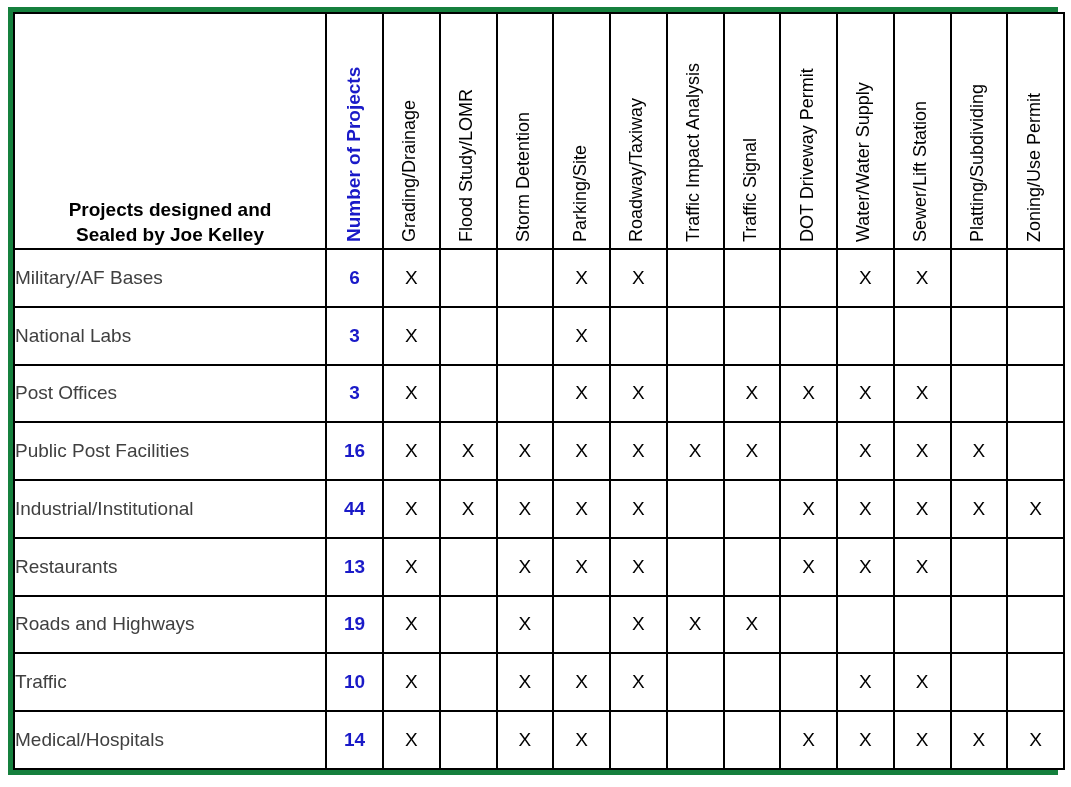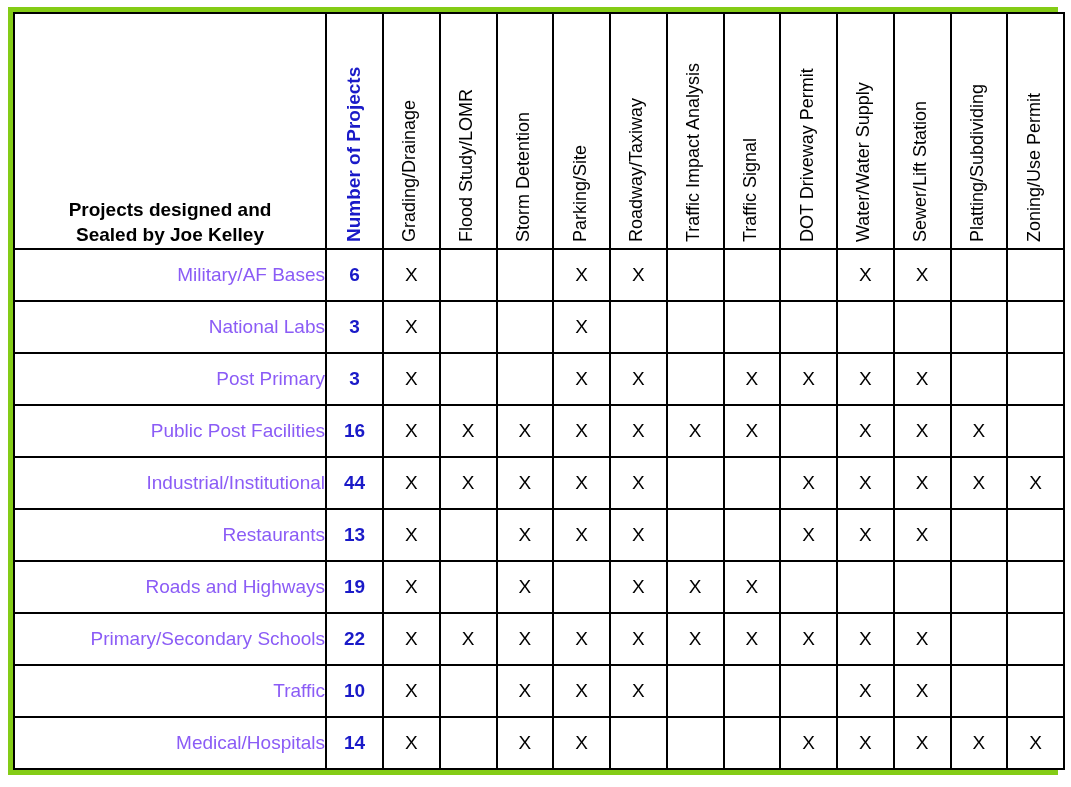--- a/index.html
+++ b/index.html
@@ -15,21 +15,21 @@
     background: #ffffff;
     box-sizing: border-box;
     overflow: hidden;
   }
   .table-outer {
     position: absolute;
     left: 8px;
     top: 7px;
     width: 1050px;
     height: 768px;
-    border: 5px solid #84cc16;
+    border: 5px solid #15803d;
     box-sizing: border-box;
     background: #ffffff;
   }
   table.matrix {
     border-collapse: collapse;
     table-layout: fixed;
     width: 100%;
     height: 100%;
   }
   table.matrix td, table.matrix th {
@@ -81,24 +81,24 @@
   th.vhead.count-head .vtext {
     font-weight: bold;
     color: #1a1ac8;
     font-size: 19px;
     margin-left: 8px;
   }
 
   
   tr.data-row { height: 41px; }
   td.row-label {
-    text-align: right;
+    text-align: left;
     vertical-align: middle;
     font-size: 19px;
-    color: #8b5cf6;
+    color: #404040;
     padding-left: 8px;
     white-space: nowrap;
   }
   td.count-cell {
     text-align: center;
     vertical-align: middle;
     font-size: 19px;
     font-weight: bold;
     color: #1a1ac8;
   }
@@ -235,21 +235,21 @@
             <td class="mark-cell"></td>
             <td class="mark-cell"></td>
             <td class="mark-cell"></td>
             <td class="mark-cell"></td>
             <td class="mark-cell"></td>
             <td class="mark-cell"></td>
             <td class="mark-cell"></td>
             <td class="mark-cell"></td>
           </tr>
           <tr class="data-row">
-            <td class="row-label">Post Primary</td>
+            <td class="row-label">Post Offices</td>
             <td class="count-cell">3</td>
             <td class="mark-cell">X</td>
             <td class="mark-cell"></td>
             <td class="mark-cell"></td>
             <td class="mark-cell">X</td>
             <td class="mark-cell">X</td>
             <td class="mark-cell"></td>
             <td class="mark-cell">X</td>
             <td class="mark-cell">X</td>
             <td class="mark-cell">X</td>
@@ -311,36 +311,20 @@
             <td class="mark-cell">X</td>
             <td class="mark-cell"></td>
             <td class="mark-cell">X</td>
             <td class="mark-cell"></td>
             <td class="mark-cell">X</td>
             <td class="mark-cell">X</td>
             <td class="mark-cell">X</td>
             <td class="mark-cell"></td>
             <td class="mark-cell"></td>
             <td class="mark-cell"></td>
-            <td class="mark-cell"></td>
-            <td class="mark-cell"></td>
-          </tr>
-          <tr class="data-row">
-            <td class="row-label">Primary/Secondary Schools</td>
-            <td class="count-cell">22</td>
-            <td class="mark-cell">X</td>
-            <td class="mark-cell">X</td>
-            <td class="mark-cell">X</td>
-            <td class="mark-cell">X</td>
-            <td class="mark-cell">X</td>
-            <td class="mark-cell">X</td>
-            <td class="mark-cell">X</td>
-            <td class="mark-cell">X</td>
-            <td class="mark-cell">X</td>
-            <td class="mark-cell">X</td>
             <td class="mark-cell"></td>
             <td class="mark-cell"></td>
           </tr>
           <tr class="data-row">
             <td class="row-label">Traffic</td>
             <td class="count-cell">10</td>
             <td class="mark-cell">X</td>
             <td class="mark-cell"></td>
             <td class="mark-cell">X</td>
             <td class="mark-cell">X</td>

